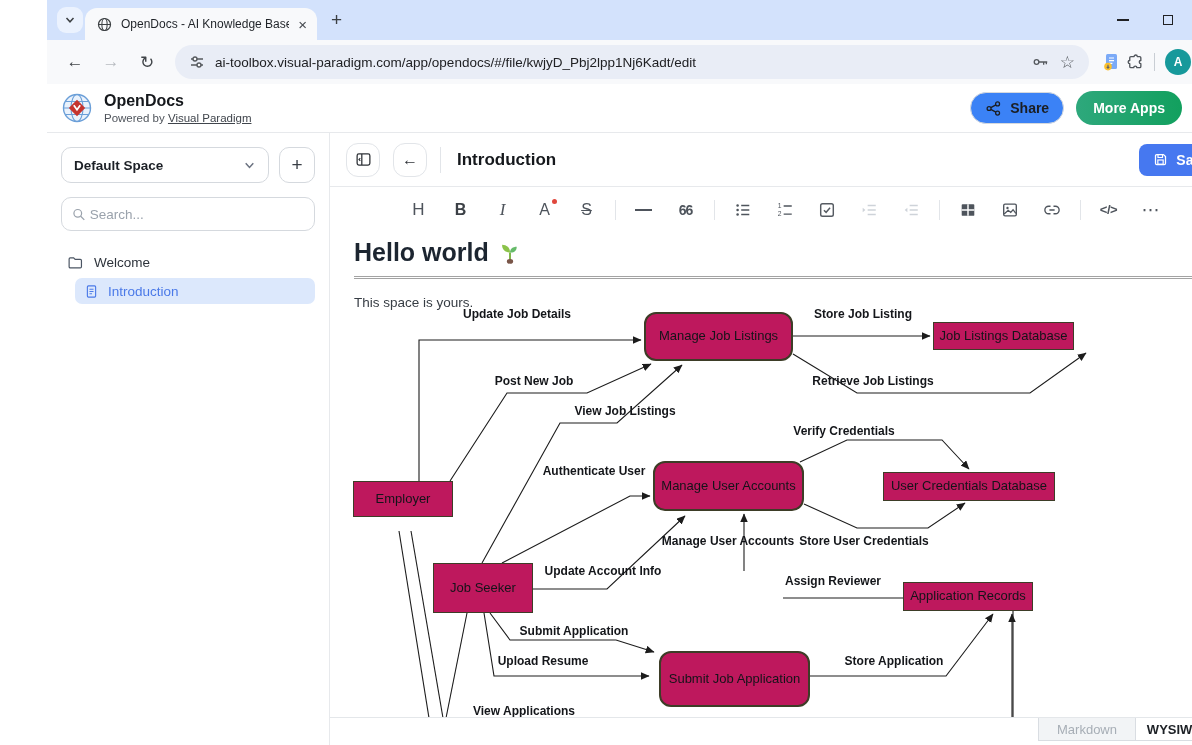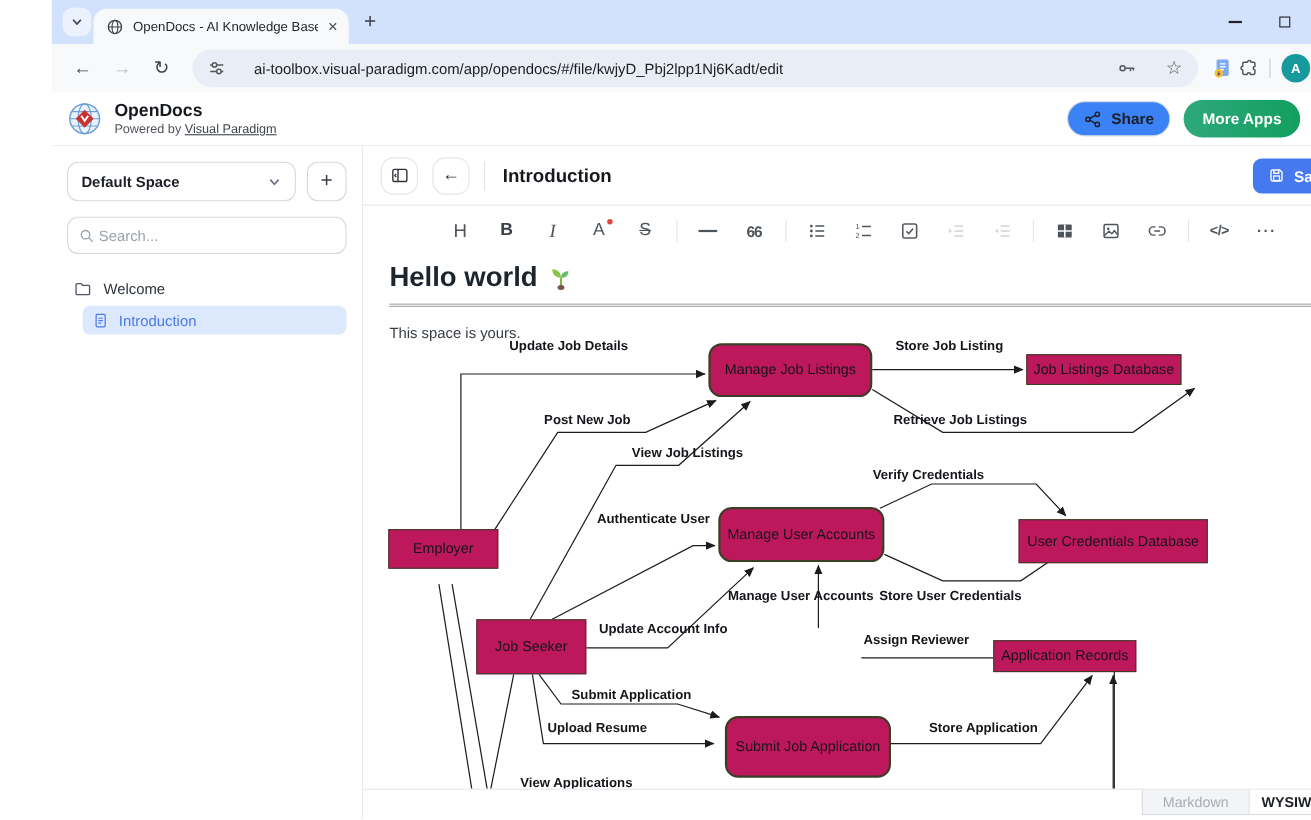--- a/index.html
+++ b/index.html
@@ -16,21 +16,21 @@
   .newtab-btn { position:absolute; left:284px; top:9px; font-size:19px; font-weight:300; color:#3c4043; }
   .win-controls { margin-left:auto; display:flex; align-items:center; gap:34px; padding-right:22px; }
   .win-min { width:12px; height:1.4px; background:#202124; display:inline-block; }
   .win-max { width:10px; height:10px; border:1.3px solid #202124; display:inline-block; }
   .win-close { font-size:17px; color:#202124; line-height:1; }
 
   
   .chrome-bar { height:44px; background:#f8f9fb; display:flex; align-items:center; padding:0 12px; gap:4px; }
   .nav-btn { width:32px; height:32px; display:flex; align-items:center; justify-content:center; font-size:17px; color:#414549; }
   .nav-btn.disabled { color:#b7bbc0; }
-  .omnibox { flex:1; height:34px; margin:0 8px; background:#e9edf6; border-radius:17px; display:flex; align-items:center; padding:0 14px; gap:26px; }
+  .omnibox { flex:1; height:34px; margin:0 8px; background:#e9edf6; border-radius:17px; display:flex; align-items:center; padding:0 14px; gap:10px; }
   .url-text { flex:1; font-size:13.5px; color:#202124; white-space:nowrap; overflow:hidden; }
   .omni-icon { color:#55595e; display:flex; align-items:center; }
   .star-icon { font-size:17px; color:#55595e; }
   .ext-sep { width:1px; height:18px; background:#c9ced4; margin:0 6px; }
   .chrome-avatar { width:26px; height:26px; border-radius:50%; background:#17999b; color:#fff; font-size:12px; font-weight:700; display:flex; align-items:center; justify-content:center; }
   .kebab { font-size:16px; color:#505459; padding:0 8px; }
 
   
   .app-header { height:49px; border-bottom:1px solid #e7e9ec; display:flex; align-items:center; padding:0 13px; gap:10px; background:#fff; }
   .app-titles { display:flex; flex-direction:column; line-height:1.25; }
@@ -364,21 +364,21 @@
               <path d="M682 486V382" marker-end="url(#arr)"></path>
               <path d="M69 299L99 486"></path>
               <path d="M81 299L113 486"></path>
               <path d="M137 381L116 486"></path>
             </g>
           </svg>
 
           <div class="dnode process" style="left:314px;top:80px;width:149px;height:49px;">Manage Job Listings</div>
           <div class="dnode" style="left:603px;top:90px;width:141px;height:28px;">Job Listings Database</div>
           <div class="dnode process" style="left:323px;top:229px;width:151px;height:50px;">Manage User Accounts</div>
-          <div class="dnode" style="left:596px;top:240px;width:172px;height:40px;text-align:right;">User Credentials Database</div>
+          <div class="dnode" style="left:553px;top:240px;width:172px;height:29px;text-align:right;">User Credentials Database</div>
           <div class="dnode" style="left:23px;top:249px;width:100px;height:36px;">Employer</div>
           <div class="dnode" style="left:103px;top:331px;width:100px;height:50px;">Job Seeker</div>
           <div class="dnode" style="left:573px;top:350px;width:130px;height:29px;">Application Records</div>
           <div class="dnode process" style="left:329px;top:419px;width:151px;height:56px;">Submit Job Application</div>
 
           <span class="dlabel" style="left:187px;top:75px;">Update Job Details</span>
           <span class="dlabel" style="left:533px;top:75px;">Store Job Listing</span>
           <span class="dlabel" style="left:204px;top:142px;">Post New Job</span>
           <span class="dlabel" style="left:543px;top:142px;">Retrieve Job Listings</span>
           <span class="dlabel" style="left:295px;top:172px;">View Job Listings</span>

